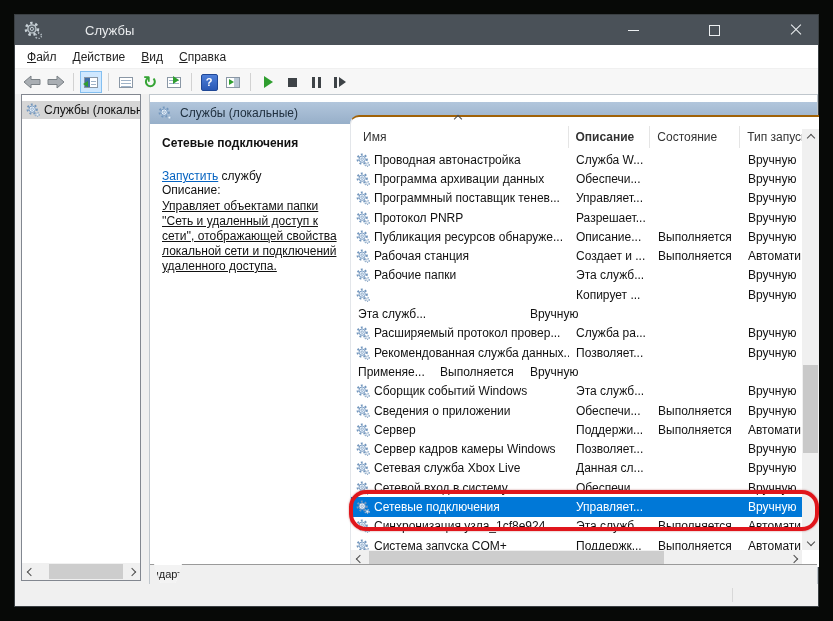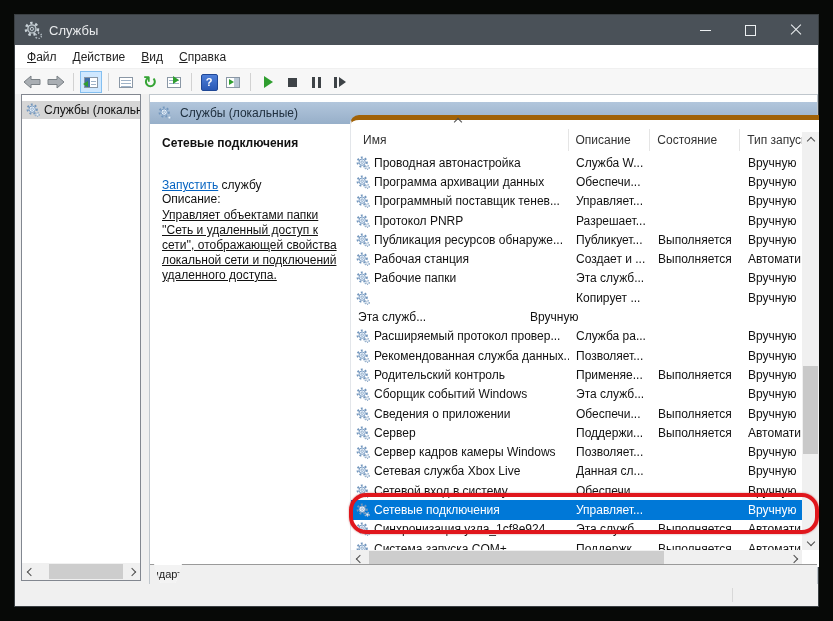--- a/index.html
+++ b/index.html
@@ -1,21 +1,21 @@
 <!DOCTYPE html>
 <html style="--c-titlebar: #4a5158; --c-panel_header: #b2c6dc; --c-selection: #0078d7; --c-annotation: #e0161c; --c-link: #0563c1;"><head>
 <meta charset="utf-8">
 <style>
   html,body{margin:0;padding:0;}
   body{width:833px;height:621px;background:#070907;position:relative;overflow:hidden;
        font-family:"Liberation Sans","DejaVu Sans",sans-serif;-webkit-font-smoothing:antialiased;}
   .window{position:absolute;left:14px;top:14px;width:805px;height:593px;background:#f0f0f0;
           border:1px solid #3a3f42;box-sizing:border-box;}
   
-  .titlebar{height:30px;background:var(--c-titlebar,#4a5158);display:flex;align-items:center;}
+  .titlebar{height:30px;background:var(--c-titlebar,#4a5158);display:flex;align-items:center;gap:36px;}
   .titlebar .app-icon{width:18px;height:18px;margin:0 7px 0 9px;}
   .titlebar .title{color:#e9ebed;font-size:13px;flex:1;}
   .winbtn{width:45px;height:30px;display:flex;align-items:center;justify-content:center;position:relative;}
   .glyph-min{width:11px;height:1px;background:#eceff1;}
   .glyph-max{width:9px;height:9px;border:1px solid #eceff1;}
   .glyph-close{position:relative;width:12px;height:12px;}
   .glyph-close::before,.glyph-close::after{content:"";position:absolute;left:-1px;top:5px;width:14px;height:1.2px;background:#eceff1;}
   .glyph-close::before{transform:rotate(45deg);} .glyph-close::after{transform:rotate(-45deg);}
   
   .menubar{height:23px;background:#ffffff;display:flex;align-items:center;padding-left:4px;border-bottom:1px solid #f0f0f0;}
@@ -57,31 +57,31 @@
   .chev.up{transform:rotate(-135deg);} .chev.down{transform:rotate(45deg);}
   .chev.left{transform:rotate(135deg);} .chev.right{transform:rotate(-45deg);}
   
   .rpanel{position:absolute;left:134px;top:0;width:669px;height:492px;background:#fff;border:1px solid #bfc6cc;box-sizing:border-box;}
   .strip{position:absolute;left:0;right:0;top:7px;height:22px;background:linear-gradient(var(--c-panel_header,#b2c6dc),#97afc9);
          border-bottom:1px solid #8aa0ba;display:flex;align-items:center;font-size:12px;color:#20303f;}
   .strip .gear-wrap{margin:0 8px 0 8px;}
   
   .descpane{position:absolute;left:0;top:29px;width:200px;bottom:20px;background:#fff;padding:0 8px 0 12px;box-sizing:border-box;overflow:hidden;}
   .svc-title{font-size:12px;font-weight:bold;color:#111;margin-top:12px;}
-  .start-line{margin-top:28px;font-size:12px;color:#111;}
+  .start-line{margin-top:19px;font-size:12px;color:#111;}
   .start-line a{color:var(--c-link,#0563c1);text-decoration:underline;}
   .desc-label{font-size:12px;color:#111;}
   .desc-text{margin-top:2px;font-size:12px;line-height:15px;color:#111;width:182px;text-decoration:underline;}
   
   .card{position:absolute;left:200px;top:20px;width:469px;height:452px;background:#fff;
-        border-top-left-radius:9px;border-left:1px solid #e3e6ea;border-top:5px solid #a16207;box-sizing:border-box;}
+        border-top-left-radius:9px;border-left:1px solid #e3e6ea;border-top:2px solid #a16207;box-sizing:border-box;}
   .lheader{position:absolute;left:0;top:0;right:17px;height:31px;display:flex;align-items:flex-end;}
   .hcell{font-size:12px;color:#333;box-sizing:border-box;border-right:1px solid #e5e5e5;height:22px;display:flex;align-items:center;}
   .h-name{width:218px;padding-left:12px;position:relative;}
-  .h-desc{width:82px;padding-left:7px;}
+  .h-desc{width:82px;padding-left:7px;font-weight:bold;}
   .h-status{width:90px;padding-left:7px;}
   .h-startup{width:62px;padding-left:7px;overflow:hidden;white-space:nowrap;border-right:none;}
   .sort-chev{position:absolute;left:104px;top:-10px;}
   .rows{position:absolute;left:0;top:33px;right:0;bottom:17px;overflow:hidden;}
   .svc-row{height:19.3px;display:flex;align-items:center;font-size:12px;color:#111;white-space:nowrap;}
   .svc-row .cell{box-sizing:border-box;overflow:hidden;}
   .c-name{width:218px;display:flex;align-items:center;padding-left:5px;}
   .c-name .gear-wrap{flex:0 0 14px;margin-right:4px;}
   .c-desc{width:82px;padding-left:7px;}
   .c-status{width:90px;padding-left:7px;}
@@ -336,21 +336,21 @@
   </div>
             <div class="svc-row">
     <span class="cell c-name">
       <span class="gear-wrap">
         <svg width="14" height="14" viewBox="0 0 15 15">
                     <use href="#gear-blue"></use>
                   </svg>
       </span>
       <span>Публикация ресурсов обнаруже...</span>
     </span>
-    <span class="cell c-desc">Публикует...</span>
+    <span class="cell c-desc">Описание...</span>
     <span class="cell c-status">Выполняется</span>
     <span class="cell c-startup">Вручную</span>
   </div>
             <div class="svc-row">
     <span class="cell c-name">
       <span class="gear-wrap">
         <svg width="14" height="14" viewBox="0 0 15 15">
                     <use href="#gear-blue"></use>
                   </svg>
       </span>
@@ -410,28 +410,20 @@
                     <use href="#gear-blue"></use>
                   </svg>
       </span>
       <span>Рекомендованная служба данных...</span>
     </span>
     <span class="cell c-desc">Позволяет...</span>
     <span class="cell c-status"></span>
     <span class="cell c-startup">Вручную</span>
   </div>
             <div class="svc-row">
-    <span class="cell c-name">
-      <span class="gear-wrap">
-        <svg width="14" height="14" viewBox="0 0 15 15">
-                    <use href="#gear-blue"></use>
-                  </svg>
-      </span>
-      <span>Родительский контроль</span>
-    </span>
     <span class="cell c-desc">Применяе...</span>
     <span class="cell c-status">Выполняется</span>
     <span class="cell c-startup">Вручную</span>
   </div>
             <div class="svc-row">
     <span class="cell c-name">
       <span class="gear-wrap">
         <svg width="14" height="14" viewBox="0 0 15 15">
                     <use href="#gear-blue"></use>
                   </svg>

